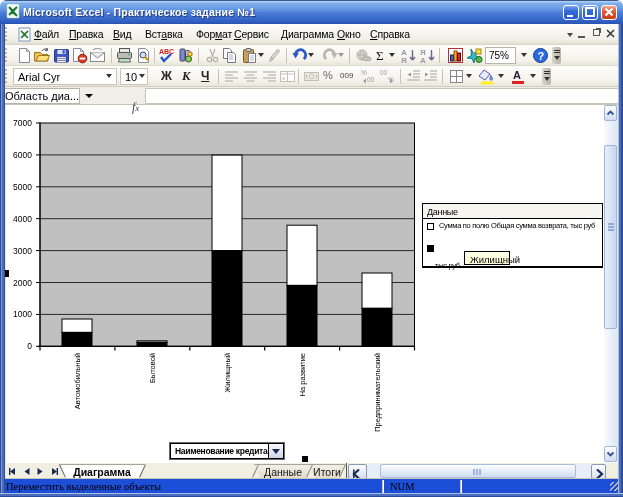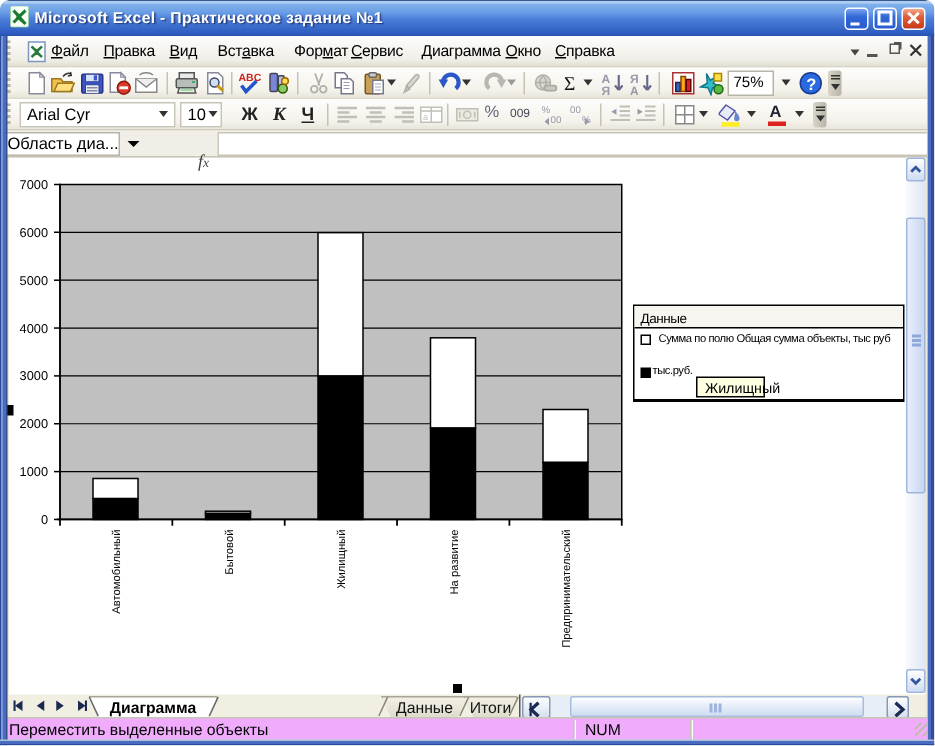--- a/index.html
+++ b/index.html
@@ -61,22 +61,22 @@
 .navbtn { position:absolute; top:1px; width:14px; height:14px; }
 .tab { position:absolute; top:1px; height:15px; font-size:10.5px; color:#111; text-align:center;
   background:linear-gradient(180deg,#f2f0e6,#e0dccc); border:1px solid #a8a496;
   clip-path:polygon(0 0, 100% 0, calc(100% - 7px) 100%, 7px 100%);
   padding-top:1px; }
 .tab.active { background:#fff; font-weight:bold; color:#000; z-index:3; }
 .slash { position:absolute; top:1px; width:1.2px; height:14px; background:#8a8678; z-index:4; }
 .hbtn { position:absolute; top:1px; height:15px; background:linear-gradient(180deg,#fdfeff,#d7e0f0);
   border:1px solid #8898b8; border-radius:2px; padding:1px 0 0 0px; }
 
-#status { position:absolute; left:1px; right:1px; top:478px; height:15px; background:#f0abfc; z-index:40;
-  border-top:1px solid #c8c5b8; font-size:11px; color:#000; }
+#status { position:absolute; left:1px; right:1px; top:478px; height:15px; background:#1d4ed8; z-index:40;
+  border-top:1px solid #c8c5b8; font-size:11px; color:#000;font-family:Liberation Serif, serif; }
 </style>
 </head>
 <body>
 <div id="win">
   <div id="title">
     <svg id="xlicon" viewBox="0 0 14 15">
       <rect x="1" y="0" width="12" height="14" rx="1" fill="#f6fef6" stroke="#9bd39b" stroke-width="0.5"></rect>
       <path d="M3 3 L7 7 L3 11 M11 3 L6 7.5 L11 12 M3 3 L11 12 M11 3 L3 11" stroke="#1c7a2f" stroke-width="2" fill="none"></path>
     </svg>
     <div class="txt">Microsoft Excel - Практическое задание №1</div>
@@ -394,25 +394,31 @@
         <text x="-353" y="80" transform="rotate(-90)">Автомобильный</text>
         <text x="-353" y="155" transform="rotate(-90)">Бытовой</text>
         <text x="-353" y="230" transform="rotate(-90)">Жилищный</text>
         <text x="-353" y="305" transform="rotate(-90)">На развитие</text>
         <text x="-353" y="380" transform="rotate(-90)">Предпринимательский</text>
       </g>
     </svg>
     <div id="legend" style="position:absolute;left:416px;top:98px;width:181px;height:65px;background:#fff;border:1px solid #000;border-bottom-width:2px;font-size:7.5px;letter-spacing:-0.3px;">
       <div style="height:15px;border-bottom:1px solid #000;background:#f7f5f0;padding:3px 0 0 4px;font-size:9px;">Данные</div>
       <div style="position:absolute;left:4px;top:19px;width:7px;height:7px;border:1px solid #000;background:#fff"></div>
-      <div style="position:absolute;left:16px;top:17px;white-space:nowrap">Сумма по полю  Общая сумма объекты, тыс руб</div>
+      <div style="position:absolute;left:16px;top:17px;white-space:nowrap">Сумма по полю  Общая сумма возврата, тыс руб</div>
       <div style="position:absolute;left:4px;top:41px;width:7px;height:7px;background:#000"></div>
-      <div style="position:absolute;left:12px;top:38px;white-space:nowrap">тыс.руб.</div>
+      <div style="position:absolute;left:12px;top:57px;white-space:nowrap">тыс.руб.</div>
     </div>
     <div id="tooltip" style="position:absolute;left:458px;top:146px;width:46px;height:14px;background:#ffffe1;border:1px solid #000;font-size:9.5px;padding:2px 0 0 5px;z-index:5">Жилищный</div>
+    <div id="pivotbtn" style="position:absolute;left:164px;top:338px;width:114px;height:16px;background:#fff;border:1px solid #000;outline:1px solid #666;font-size:8.5px;font-weight:bold;letter-spacing:-0.3px;">
+      <div style="position:absolute;left:4px;top:2px;white-space:nowrap">Наименование кредита</div>
+      <div style="position:absolute;right:0;top:0;bottom:0;width:15px;border-left:1px solid #000;background:linear-gradient(180deg,#f6f8fc,#ccd6ea);">
+        <div style="position:absolute;left:3px;top:5px;width:0;height:0;border-left:4px solid transparent;border-right:4px solid transparent;border-top:5px solid #1a2a50"></div>
+      </div>
+    </div>
     <div style="position:absolute;left:-2px;top:165px;width:5px;height:7px;background:#000;z-index:60"></div>
     <div style="position:absolute;left:296px;top:351px;width:6px;height:6px;background:#000"></div>
   </div>
   <div id="vsb">
     <div style="position:absolute;left:0;top:0;width:13px;height:16px;background:linear-gradient(180deg,#fdfeff,#cfdcf2);border:1px solid #9fb6dc;border-radius:2px;">
       <svg width="11" height="14" style="position:absolute;left:0;top:0">
           <path d="M2.5 8.5 L5.5 5.5 L8.5 8.5" stroke="#33549c" stroke-width="1.8" fill="none"></path>
         </svg>
     </div>
     <div style="position:absolute;left:0;top:40px;width:13px;height:184px;background:linear-gradient(90deg,#e8eefb,#c8d6f2);border:1px solid #9fb6dc;border-radius:2px;">

